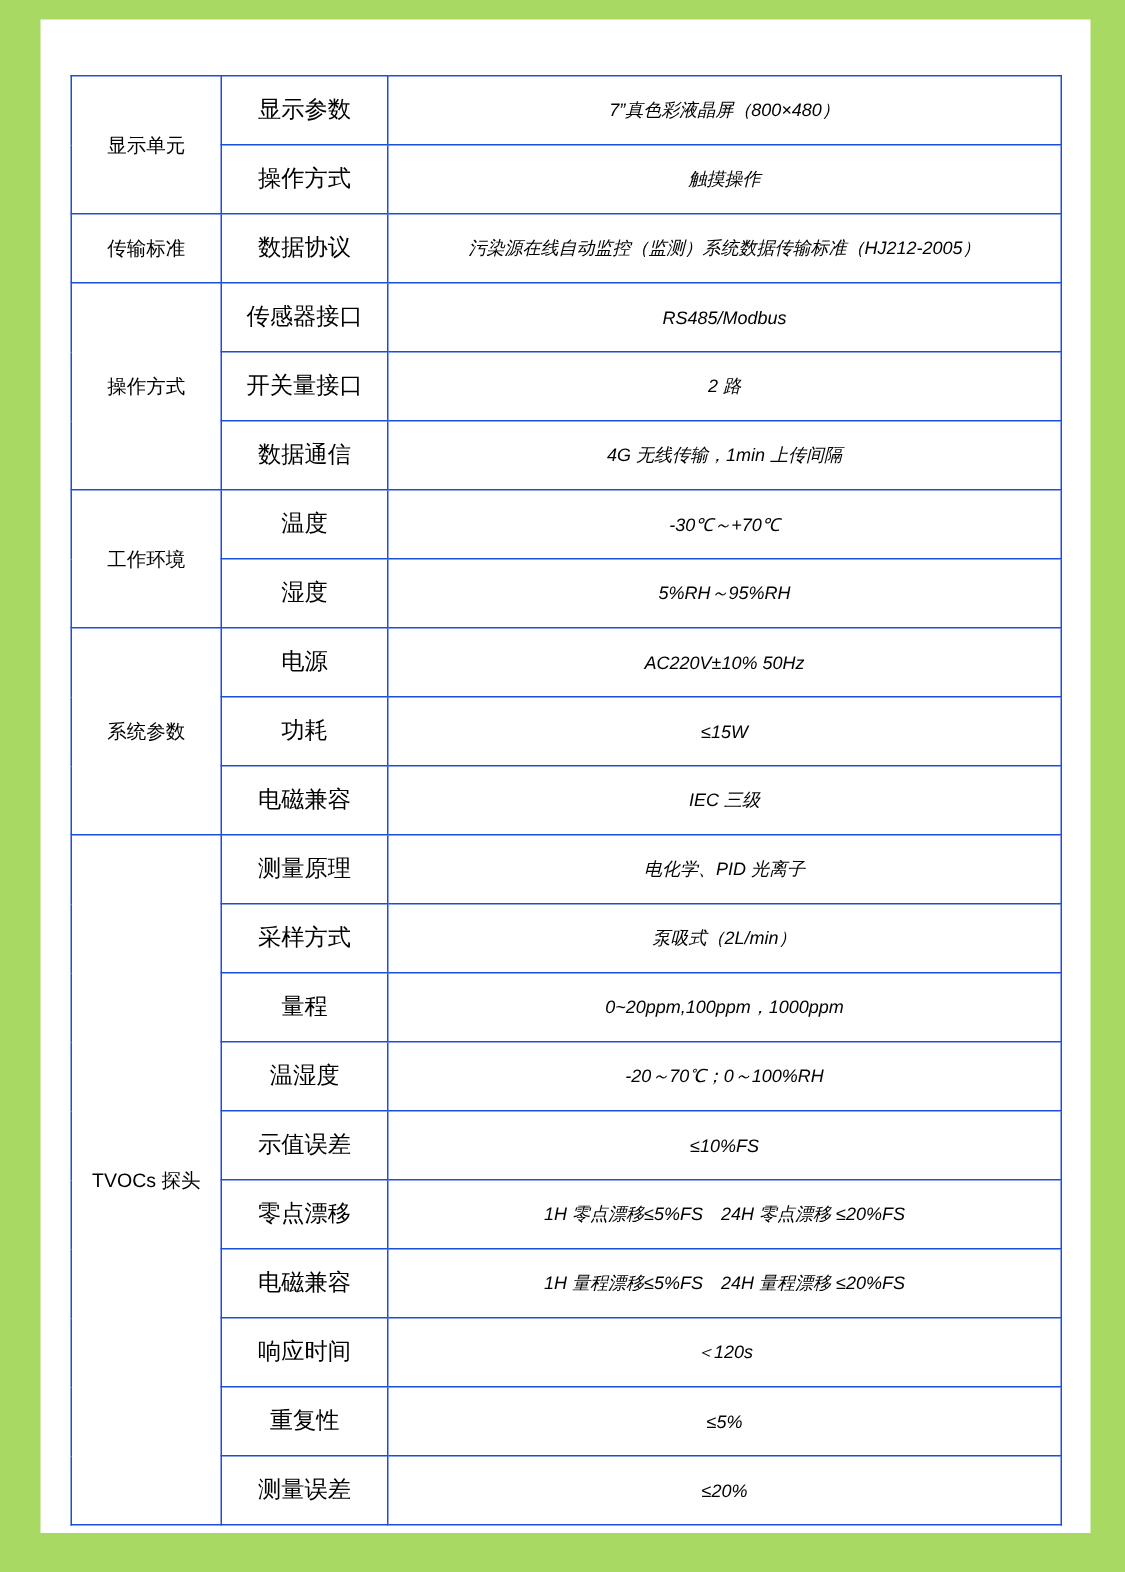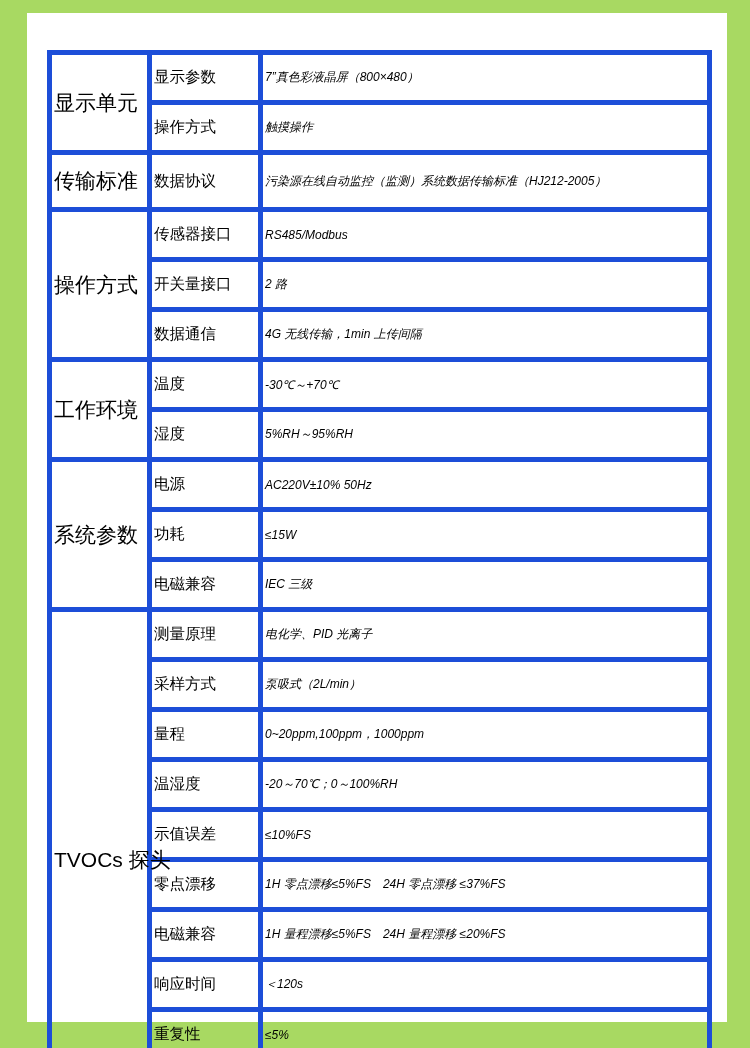--- a/index.html
+++ b/index.html
@@ -26,28 +26,28 @@
     left: 20px;
     top: 37px;
     width: 660px;
     height: 937px;
     border-collapse: collapse;
     table-layout: fixed;
     font-size: 15.5px;
     color: #000000;
   }
   table.spec td {
-    border: 5px solid #1d4ed8;
-    text-align: left;
+    border: 1px solid #1d4ed8;
+    text-align: center;
     vertical-align: middle;
     padding: 12px 2px;
     white-space: nowrap;
   }
   td.group-cell {
-    font-size: 21px;
+    font-size: 13px;
   }
   td.param-cell {
     font-size: 15.5px;
   }
   td.value-cell {
     font-size: 12px;
     font-style: italic;
   }
 </style>
 </head>
@@ -126,21 +126,21 @@
         <tr>
           <td class="param-cell">温湿度</td>
           <td class="value-cell">-20～70℃；0～100%RH</td>
         </tr>
         <tr>
           <td class="param-cell">示值误差</td>
           <td class="value-cell">≤10%FS</td>
         </tr>
         <tr>
           <td class="param-cell">零点漂移</td>
-          <td class="value-cell">1H 零点漂移≤5%FS　24H 零点漂移 ≤37%FS</td>
+          <td class="value-cell">1H 零点漂移≤5%FS　24H 零点漂移 ≤20%FS</td>
         </tr>
         <tr>
           <td class="param-cell">电磁兼容</td>
           <td class="value-cell">1H 量程漂移≤5%FS　24H 量程漂移 ≤20%FS</td>
         </tr>
         <tr>
           <td class="param-cell">响应时间</td>
           <td class="value-cell">＜120s</td>
         </tr>
         <tr>

